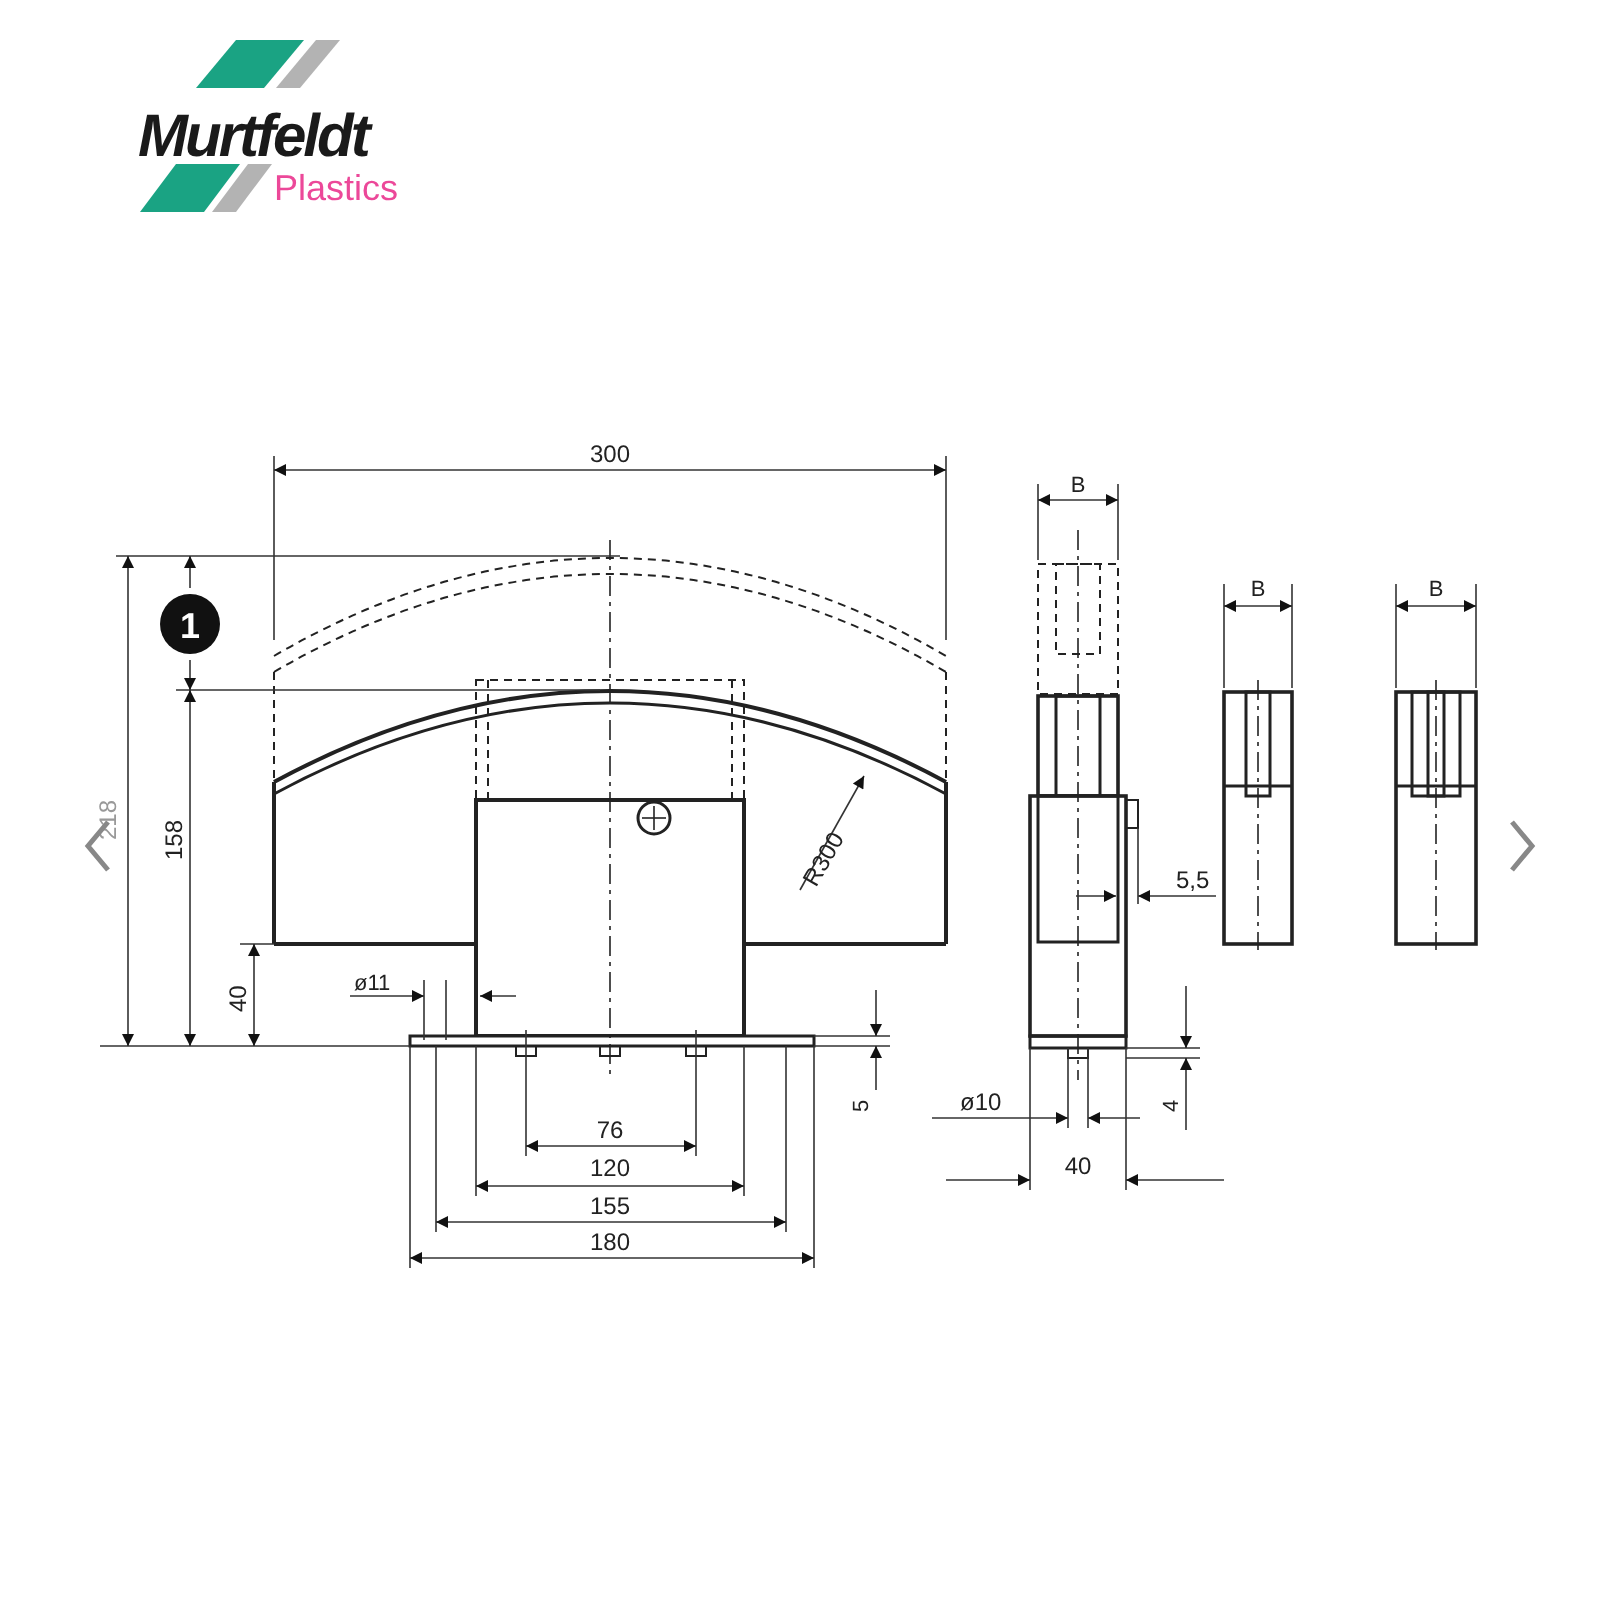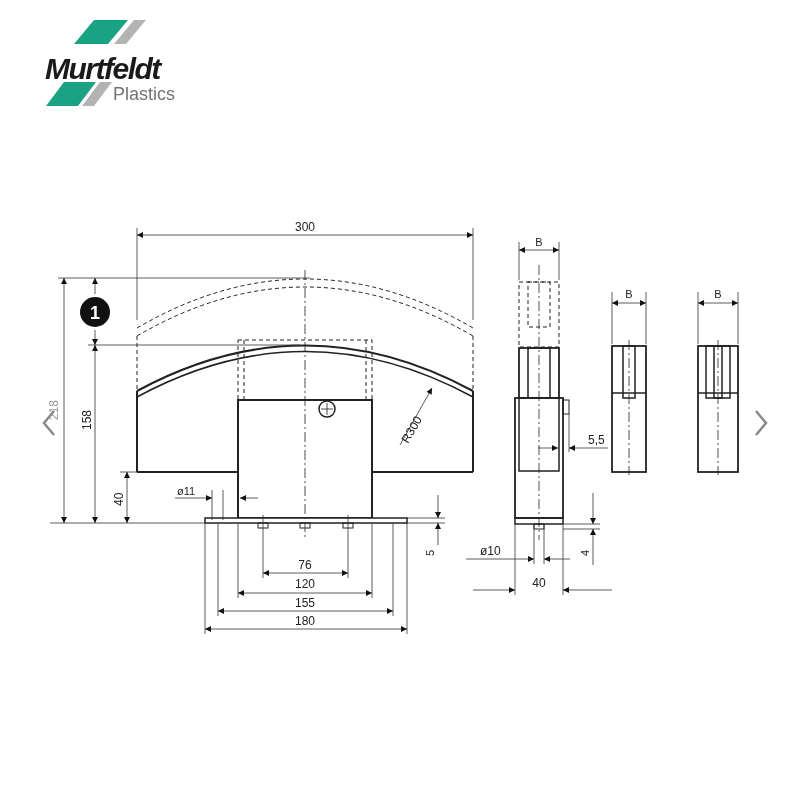--- a/index.html
+++ b/index.html
@@ -1,19 +1,19 @@
 <!DOCTYPE html>
 <html><head>
 <meta charset="utf-8">
 <style>
   html,body{margin:0;padding:0;background:#fff;}
   body{width:800px;height:800px;position:relative;overflow:hidden;font-family:"Liberation Sans",sans-serif;}
-  .logo{position:absolute;left:42px;top:18px;width:145px;height:95px;}
+  .logo{position:absolute;left:66px;top:18px;width:145px;height:95px;}
   .logo-word{position:absolute;left:3px;top:34px;font-size:30px;font-weight:bold;font-style:italic;color:#1a1a1a;letter-spacing:-1.5px;font-family:"Liberation Sans",sans-serif;}
-  .logo-sub{position:absolute;left:71px;top:66px;font-size:18px;color:#737373;font-family:"Liberation Sans",sans-serif;}
+  .logo-sub{position:absolute;left:71px;top:66px;font-size:18px;color:#ec4899;font-family:"Liberation Sans",sans-serif;}
   .drawing{position:absolute;left:0;top:0;width:800px;height:800px;}
   .nav{position:absolute;top:405px;width:24px;height:36px;cursor:pointer;}
   .nav.prev{left:38px;}
   .nav.next{left:748px;}
   svg text{font-family:"Liberation Sans",sans-serif;}
 </style>
 </head>
 <body>
 
 <div class="logo">

